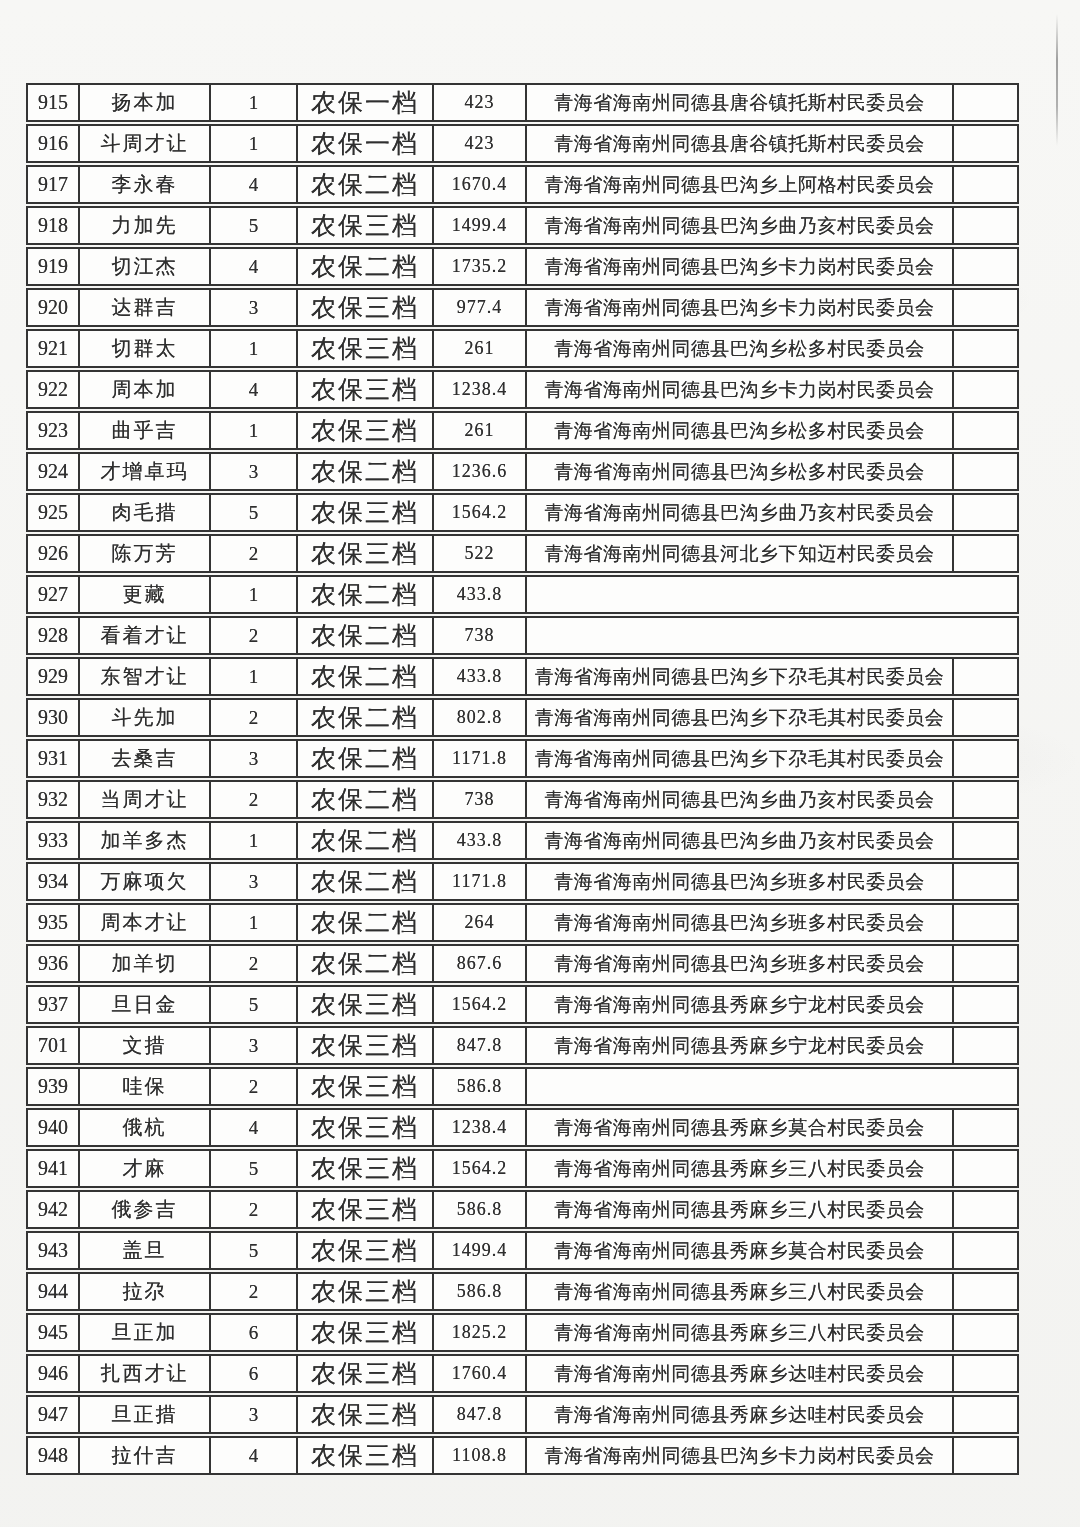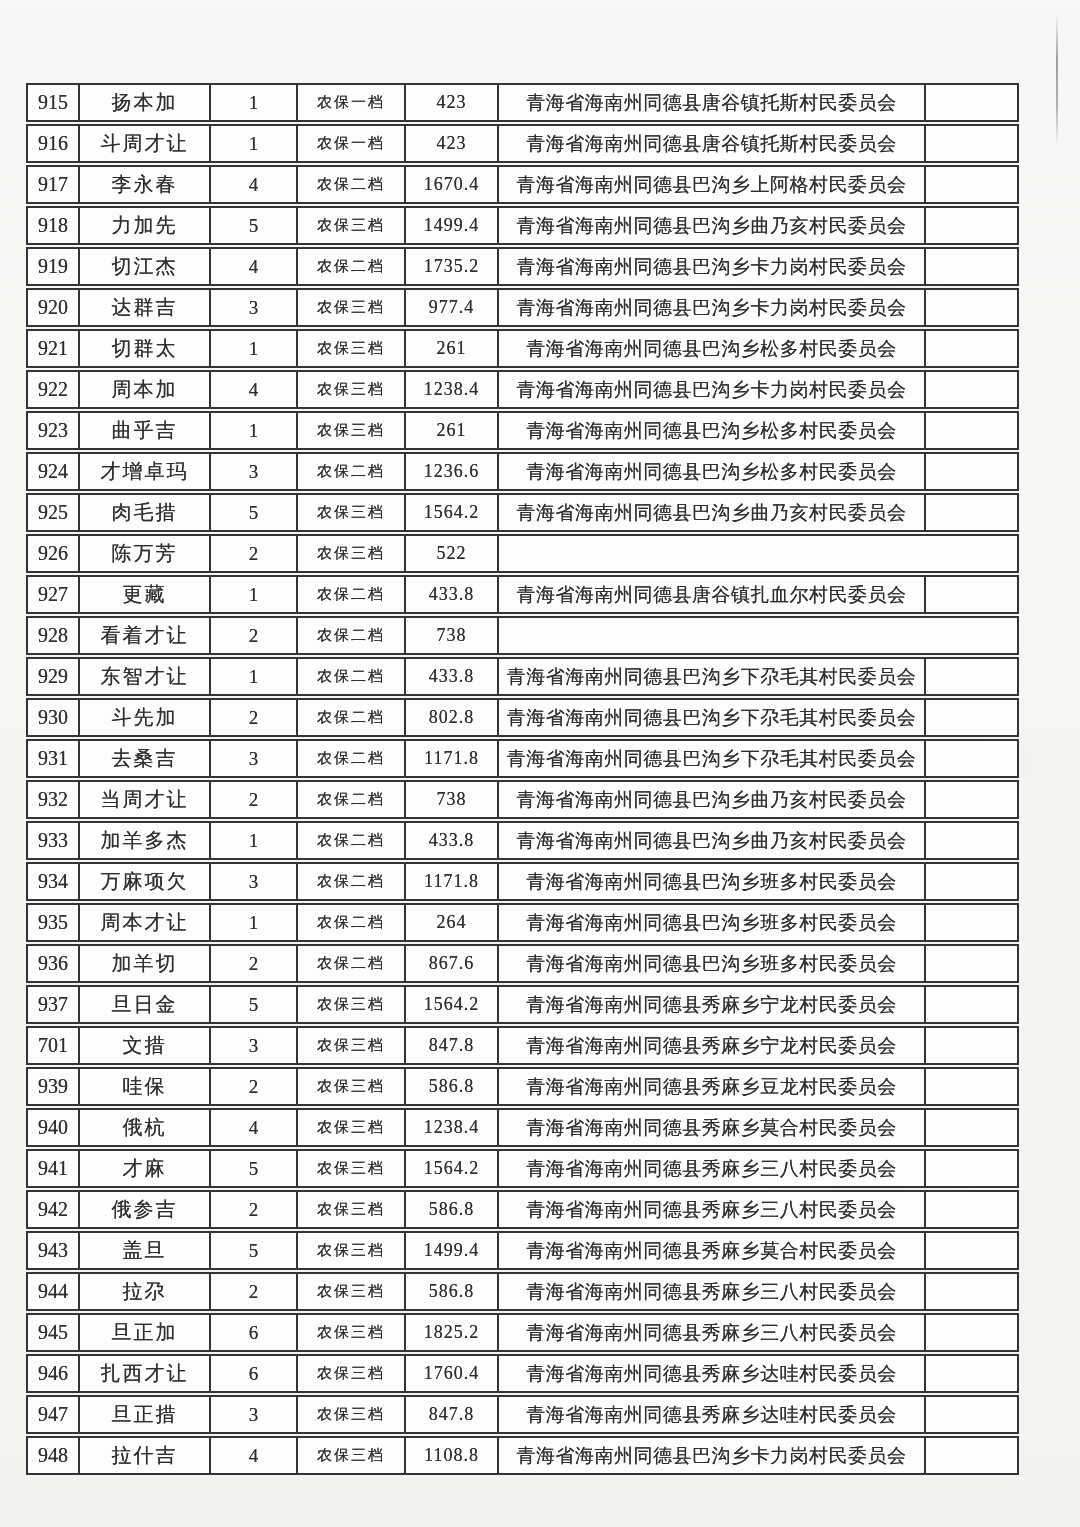--- a/index.html
+++ b/index.html
@@ -34,21 +34,21 @@
   .cell{
     box-sizing:border-box;height:100%;
     display:flex;align-items:center;justify-content:center;
     border-right:2px solid #343434;
     color:#2f2f2f;white-space:nowrap;overflow:hidden;
     text-shadow:0 0 .5px rgba(47,47,47,.85);
   }
   .c-id    {width:52px;font-size:20px;}
   .c-name  {width:131px;font-size:20px;letter-spacing:2px;}
   .c-count {width:87px;font-size:19px;}
-  .c-tier  {width:108px;font-size:15px;letter-spacing:2px;}
+  .c-tier  {width:136px;font-size:25px;letter-spacing:2px;}
   .c-amount{width:93px;font-size:18px;letter-spacing:1px;}
   .c-org   {width:427px;font-size:19px;letter-spacing:.5px;}
   .c-note  {flex:1;border-right:none;}
 </style>
 </head>
 <body>
 
 <div class="scan-noise"></div>
 <div class="edge-artifact"></div>
 
@@ -162,30 +162,30 @@
     <div class="cell c-org">青海省海南州同德县巴沟乡曲乃亥村民委员会</div>
     <div class="cell c-note"></div>
   </div>
 
   <div class="row">
     <div class="cell c-id">926</div>
     <div class="cell c-name">陈万芳</div>
     <div class="cell c-count">2</div>
     <div class="cell c-tier">农保三档</div>
     <div class="cell c-amount">522</div>
+    <div class="cell c-org">青海省海南州同德县河北乡下知迈村民委员会</div>
     <div class="cell c-note"></div>
   </div>
 
   <div class="row">
     <div class="cell c-id">927</div>
     <div class="cell c-name">更藏</div>
     <div class="cell c-count">1</div>
     <div class="cell c-tier">农保二档</div>
     <div class="cell c-amount">433.8</div>
-    <div class="cell c-org">青海省海南州同德县唐谷镇扎血尔村民委员会</div>
     <div class="cell c-note"></div>
   </div>
 
   <div class="row">
     <div class="cell c-id">928</div>
     <div class="cell c-name">看着才让</div>
     <div class="cell c-count">2</div>
     <div class="cell c-tier">农保二档</div>
     <div class="cell c-amount">738</div>
     <div class="cell c-note"></div>
@@ -290,21 +290,20 @@
     <div class="cell c-org">青海省海南州同德县秀麻乡宁龙村民委员会</div>
     <div class="cell c-note"></div>
   </div>
 
   <div class="row">
     <div class="cell c-id">939</div>
     <div class="cell c-name">哇保</div>
     <div class="cell c-count">2</div>
     <div class="cell c-tier">农保三档</div>
     <div class="cell c-amount">586.8</div>
-    <div class="cell c-org">青海省海南州同德县秀麻乡豆龙村民委员会</div>
     <div class="cell c-note"></div>
   </div>
 
   <div class="row">
     <div class="cell c-id">940</div>
     <div class="cell c-name">俄杭</div>
     <div class="cell c-count">4</div>
     <div class="cell c-tier">农保三档</div>
     <div class="cell c-amount">1238.4</div>
     <div class="cell c-org">青海省海南州同德县秀麻乡莫合村民委员会</div>

